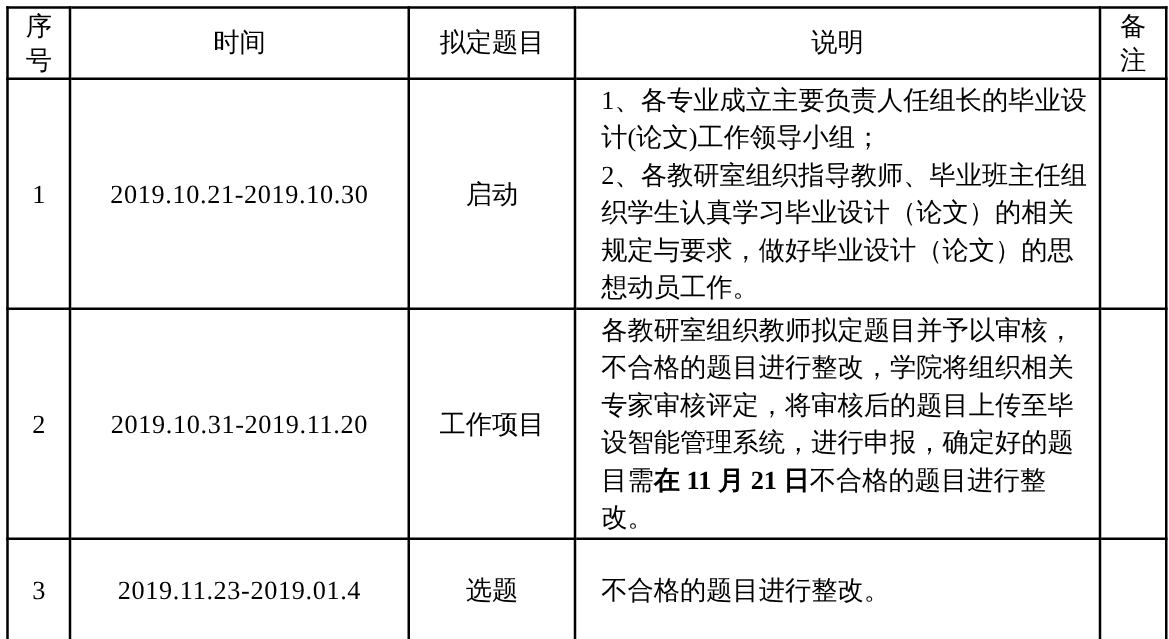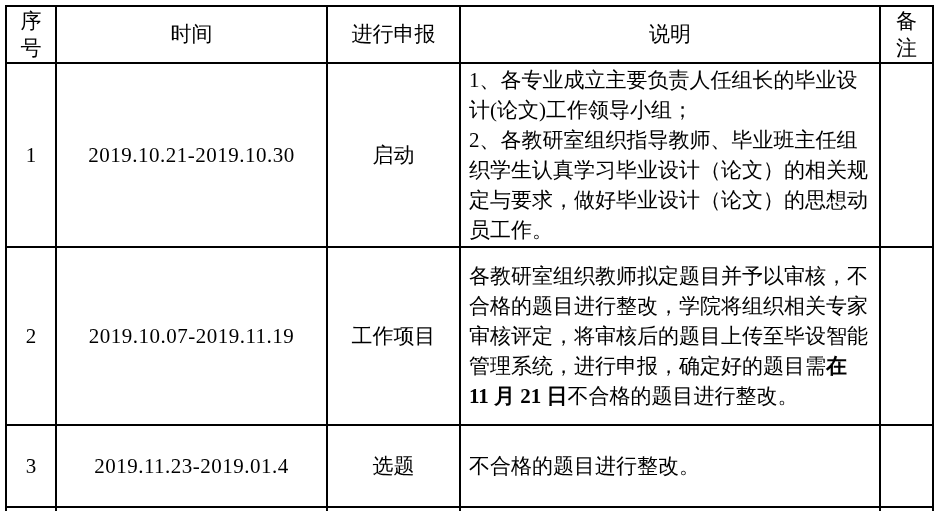--- a/index.html
+++ b/index.html
@@ -25,21 +25,21 @@
     background: #ffffff;
   }
   th.hdr {
     text-align: center;
     white-space: pre-line;
     line-height: 27px;
   }
   td.center { text-align: center; }
   td.desc {
     text-align: left;
-    padding: 1px 8px 1px 8px;
+    padding: 1px 8px 1px 20px;
     line-height: 30px;
     white-space: pre-line;
     border-radius: 17px;
   }
   td.time { letter-spacing: 0.5px; }
   .bold-seg { font-weight: 700; }
   tr.hdr-row   { height: 57px; }
   tr.row-1     { height: 183px; }
   tr.row-2     { height: 178px; }
   tr.row-3     { height: 82px; }
@@ -54,38 +54,38 @@
     <col style="width:271px">
     <col style="width:133px">
     <col style="width:420px">
     <col style="width:53px">
   </colgroup>
   <tbody>
     <tr class="hdr-row">
       <th class="hdr">序
 号</th>
       <th class="hdr">时间</th>
-      <th class="hdr">进行申报</th>
+      <th class="hdr">拟定题目</th>
       <th class="hdr">说明</th>
       <th class="hdr">备
 注</th>
     </tr>
 
     <tr class="row-1">
       <td class="center">1</td>
       <td class="center time">2019.10.21-2019.10.30</td>
       <td class="center">启动</td>
       <td class="desc">1、各专业成立主要负责人任组长的毕业设计(论文)工作领导小组；
 2、各教研室组织指导教师、毕业班主任组织学生认真学习毕业设计（论文）的相关规定与要求，做好毕业设计（论文）的思想动员工作。</td>
       <td class="center"></td>
     </tr>
 
     <tr class="row-2">
       <td class="center">2</td>
-      <td class="center time">2019.10.07-2019.11.19</td>
+      <td class="center time">2019.10.31-2019.11.20</td>
       <td class="center">工作项目</td>
       <td class="desc"><span>各教研室组织教师拟定题目并予以审核，不合格的题目进行整改，学院将组织相关专家审核评定，将审核后的题目上传至毕设智能管理系统，进行申报，确定好的题目需</span><span class="bold-seg">在 11 月 21 日</span><span>不合格的题目进行整改。</span></td>
       <td class="center"></td>
     </tr>
 
     <tr class="row-3">
       <td class="center">3</td>
       <td class="center time">2019.11.23-2019.01.4</td>
       <td class="center">选题</td>
       <td class="desc">不合格的题目进行整改。</td>

